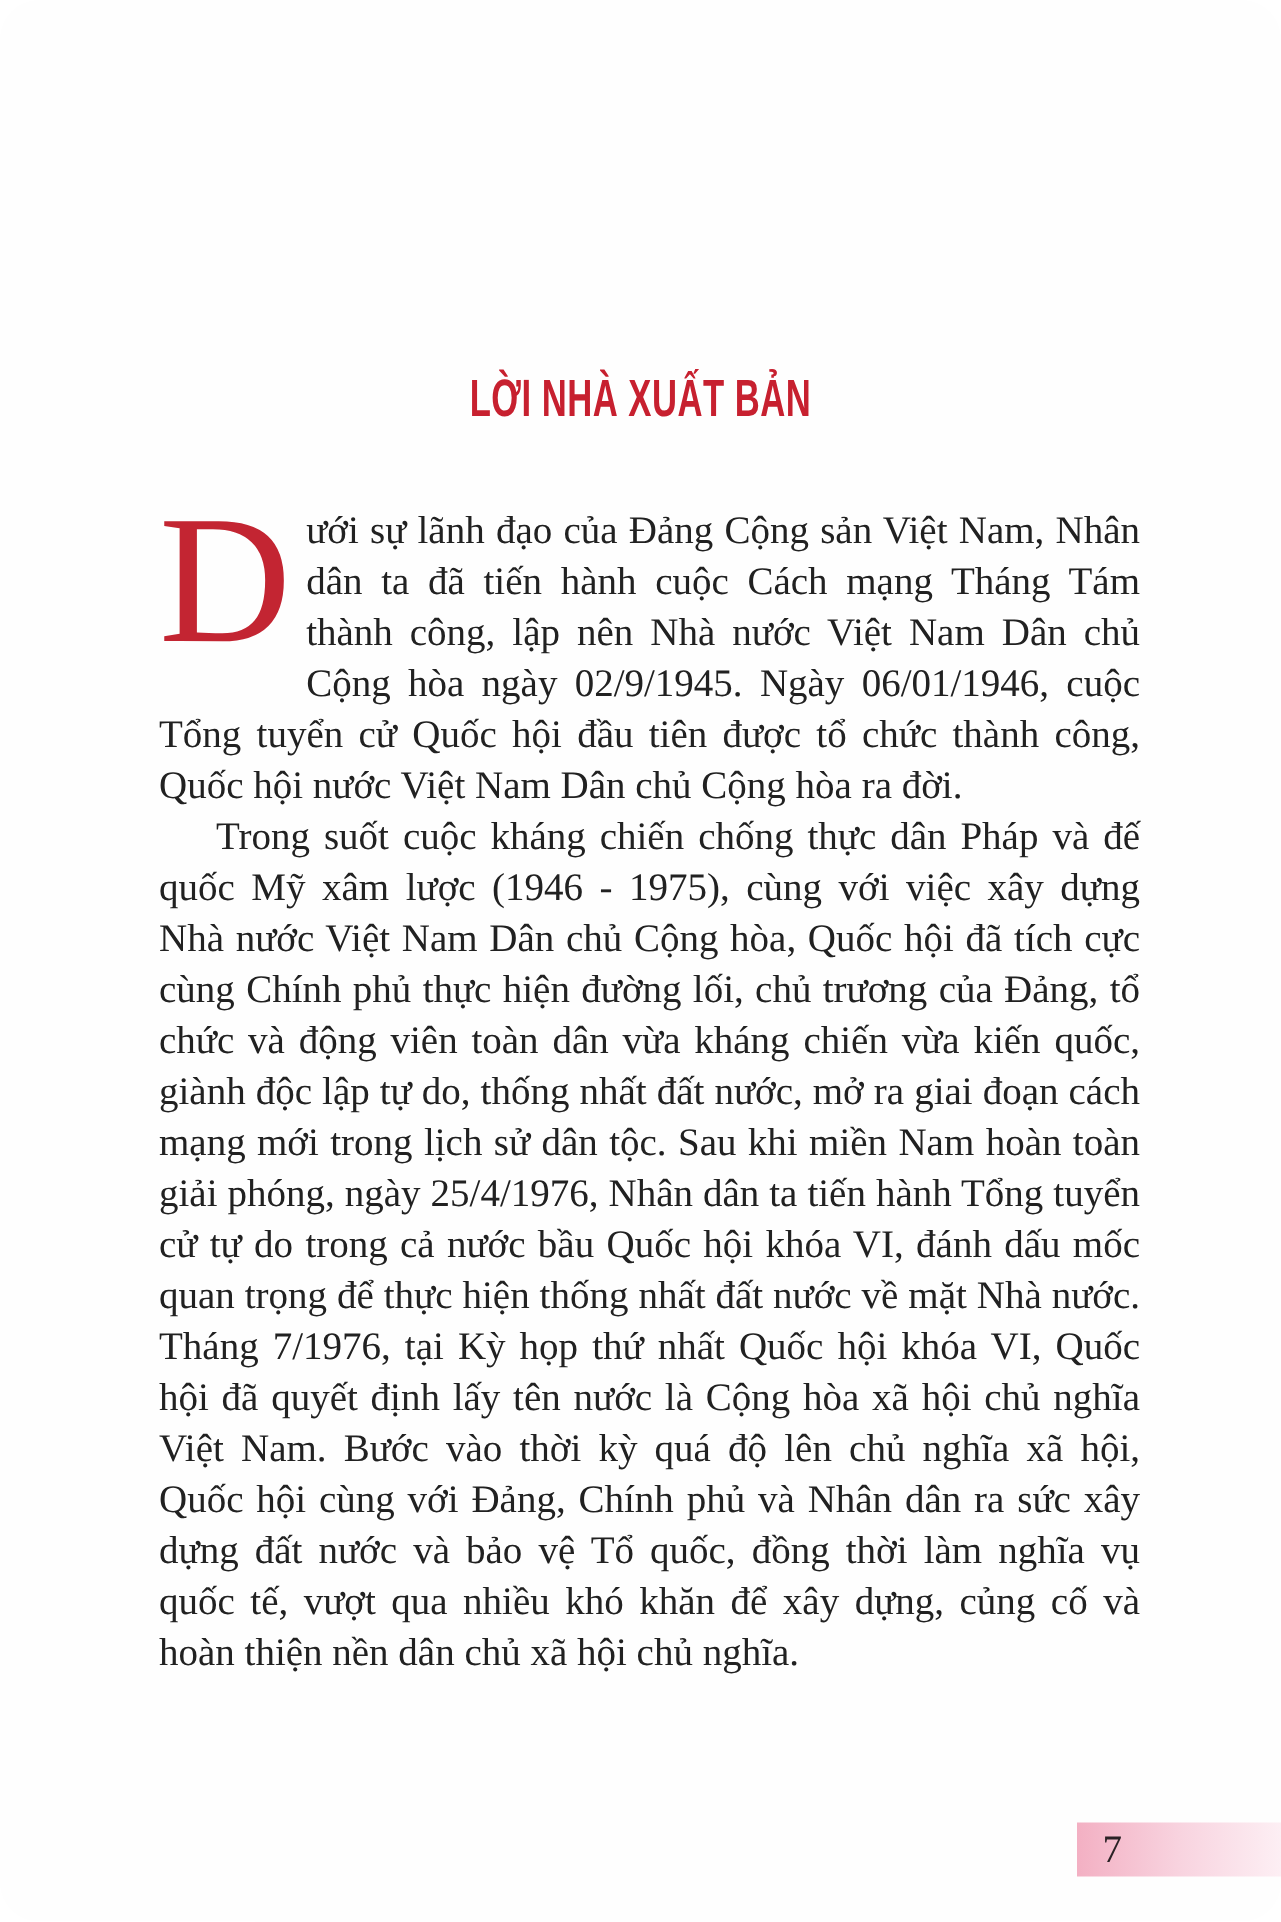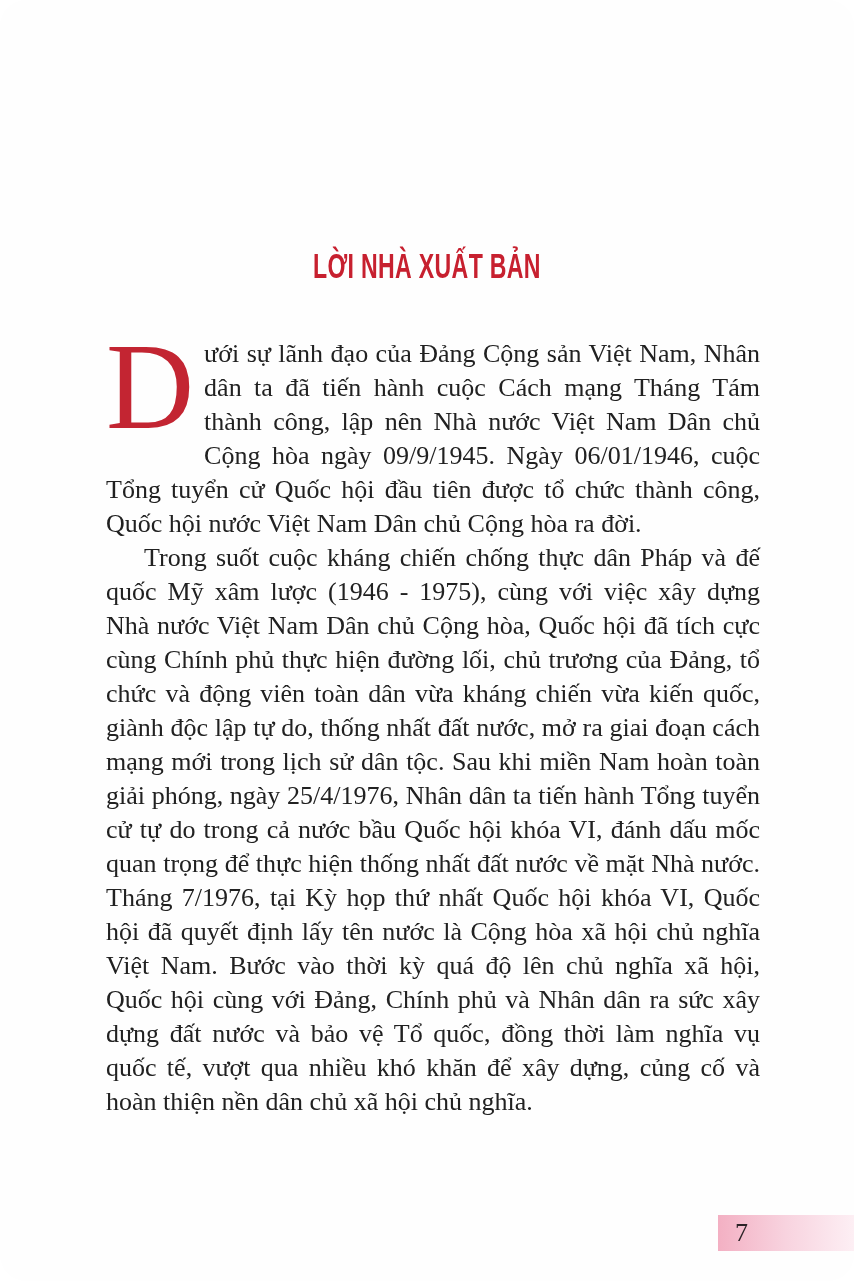--- a/index.html
+++ b/index.html
@@ -77,21 +77,21 @@
 </style>
 </head>
 <body>
 
 <div class="book-page">
 
   <h1 class="title">LỜI NHÀ XUẤT BẢN</h1>
 
   <div class="body-text">
 
-    <p class="para-first"><span class="dropcap">D</span><span>ưới sự lãnh đạo của Đảng Cộng sản Việt Nam, Nhân dân ta đã tiến hành cuộc Cách mạng Tháng Tám thành công, lập nên Nhà nước Việt Nam Dân chủ Cộng hòa ngày 09/9/1945. Ngày 06/01/1946, cuộc Tổng tuyển cử Quốc hội đầu tiên được tổ chức thành công, Quốc hội nước Việt Nam Dân chủ Cộng hòa ra đời.</span></p>
+    <p class="para-first"><span class="dropcap">D</span><span>ưới sự lãnh đạo của Đảng Cộng sản Việt Nam, Nhân dân ta đã tiến hành cuộc Cách mạng Tháng Tám thành công, lập nên Nhà nước Việt Nam Dân chủ Cộng hòa ngày 02/9/1945. Ngày 06/01/1946, cuộc Tổng tuyển cử Quốc hội đầu tiên được tổ chức thành công, Quốc hội nước Việt Nam Dân chủ Cộng hòa ra đời.</span></p>
 
     <p class="indented">Trong suốt cuộc kháng chiến chống thực dân Pháp và đế quốc Mỹ xâm lược (1946 - 1975), cùng với việc xây dựng Nhà nước Việt Nam Dân chủ Cộng hòa, Quốc hội đã tích cực cùng Chính phủ thực hiện đường lối, chủ trương của Đảng, tổ chức và động viên toàn dân vừa kháng chiến vừa kiến quốc, giành độc lập tự do, thống nhất đất nước, mở ra giai đoạn cách mạng mới trong lịch sử dân tộc. Sau khi miền Nam hoàn toàn giải phóng, ngày 25/4/1976, Nhân dân ta tiến hành Tổng tuyển cử tự do trong cả nước bầu Quốc hội khóa VI, đánh dấu mốc quan trọng để thực hiện thống nhất đất nước về mặt Nhà nước. Tháng 7/1976, tại Kỳ họp thứ nhất Quốc hội khóa VI, Quốc hội đã quyết định lấy tên nước là Cộng hòa xã hội chủ nghĩa Việt Nam. Bước vào thời kỳ quá độ lên chủ nghĩa xã hội, Quốc hội cùng với Đảng, Chính phủ và Nhân dân ra sức xây dựng đất nước và bảo vệ Tổ quốc, đồng thời làm nghĩa vụ quốc tế, vượt qua nhiều khó khăn để xây dựng, củng cố và hoàn thiện nền dân chủ xã hội chủ nghĩa.</p>
 
 
   </div>
 
   <div class="page-bar">
     <span class="page-num">7</span>
   </div>
 

